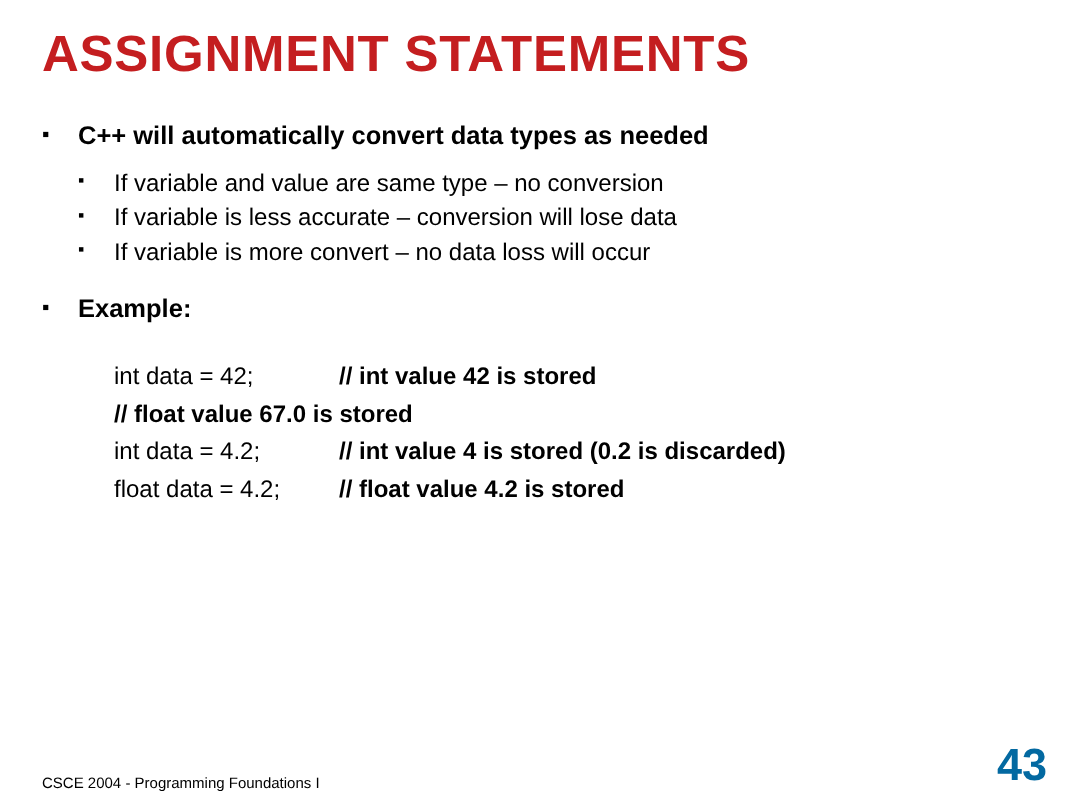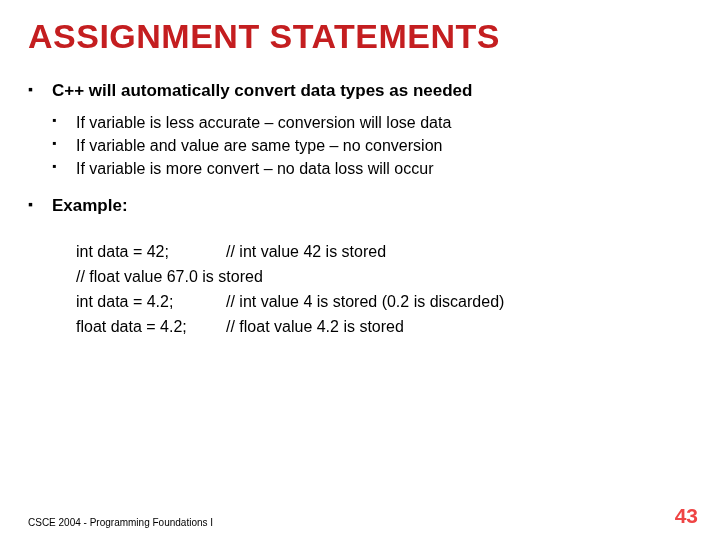--- a/index.html
+++ b/index.html
@@ -8,36 +8,36 @@
   .title { font-size: 34px; font-weight: 900; letter-spacing: 0.5px; line-height: 1.08; color: #c41e20; margin-bottom: 26px; }
   .lvl1 { list-style: none; }
   .lvl1 > li { position: relative; padding-left: 24px; font-size: 17px; font-weight: 700; margin-bottom: 16px; }
   .lvl1 > li::before { content: "\25AA"; position: absolute; left: 0; top: 0; font-size: 14px; color: #000; }
   .lvl2 { list-style: none; margin-top: 10px; }
   .lvl2 > li { position: relative; padding-left: 24px; font-size: 16px; font-weight: 400; line-height: 1.45; }
   .lvl2 > li::before { content: "\25AA"; position: absolute; left: 0; top: 1px; font-size: 12px; color: #000; }
   .example-block { margin-top: 24px; padding-left: 24px; font-size: 16px; font-weight: 400; }
   .ex-row { display: flex; line-height: 1.55; }
   .ex-code { width: 150px; white-space: nowrap; }
-  .ex-comment { white-space: nowrap; }
+  .ex-comment { white-space: nowrap; font-weight: bold; }
   .footer { position: absolute; left: 28px; bottom: 12px; font-size: 10px; color: #000; }
-  .pagenum { position: absolute; right: 22px; bottom: 12px; font-size: 21px; font-weight: 700; color: #ef4444; }
+  .pagenum { position: absolute; right: 22px; bottom: 12px; font-size: 30px; font-weight: 700; color: #0369a1; }
 </style>
 </head>
 <body>
 <div class="slide">
 
   <h1 class="title">ASSIGNMENT STATEMENTS</h1>
 
   <ul class="lvl1">
     <li>
       <span>C++ will automatically convert data types as needed</span>
       <ul class="lvl2">
+        <li>If variable and value are same type – no conversion</li>
         <li>If variable is less accurate – conversion will lose data</li>
-        <li>If variable and value are same type – no conversion</li>
         <li>If variable is more convert – no data loss will occur</li>
       </ul>
     </li>
     <li>
       <span>Example:</span>
       <div class="example-block">
         <div class="ex-row">
           <div class="ex-code">int data = 42;</div>
           <div class="ex-comment">// int value 42 is stored</div>
         </div>

